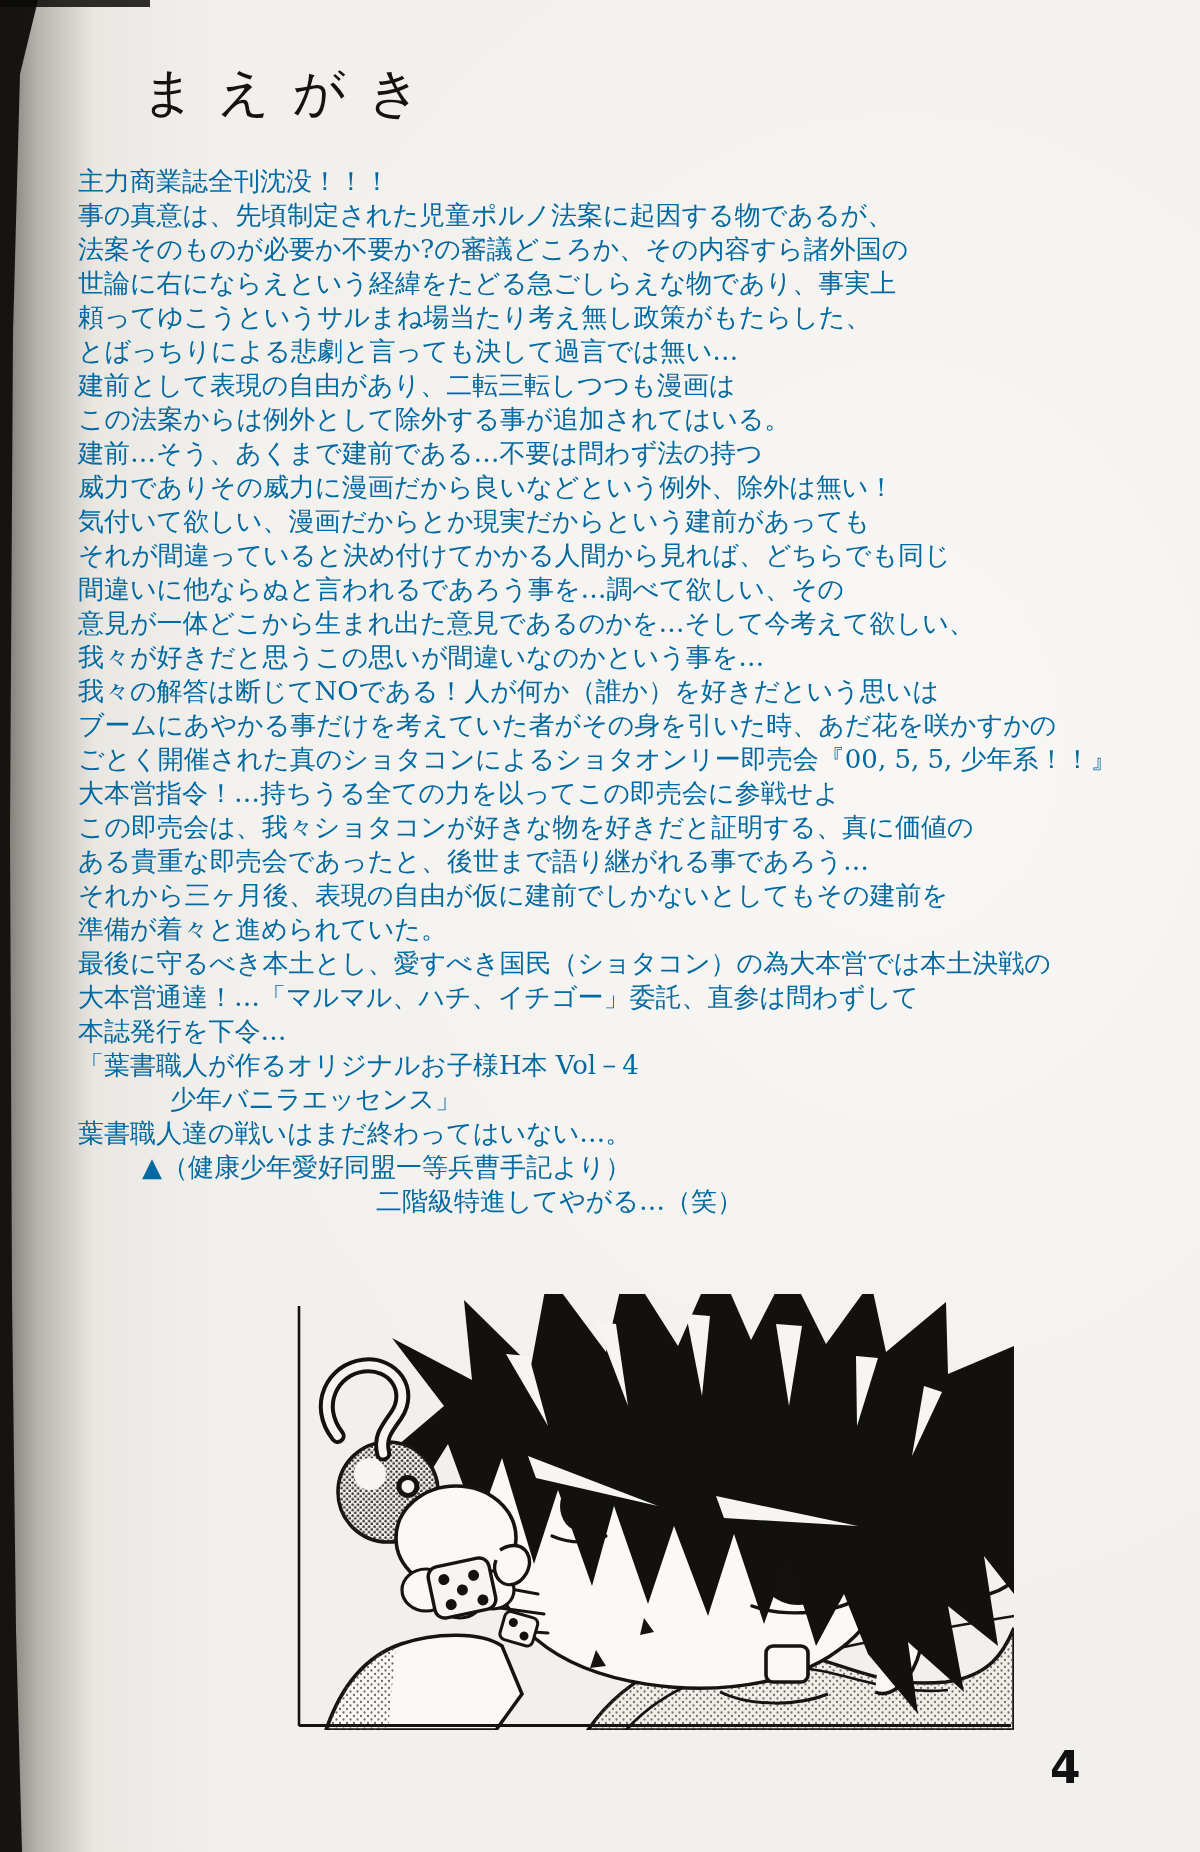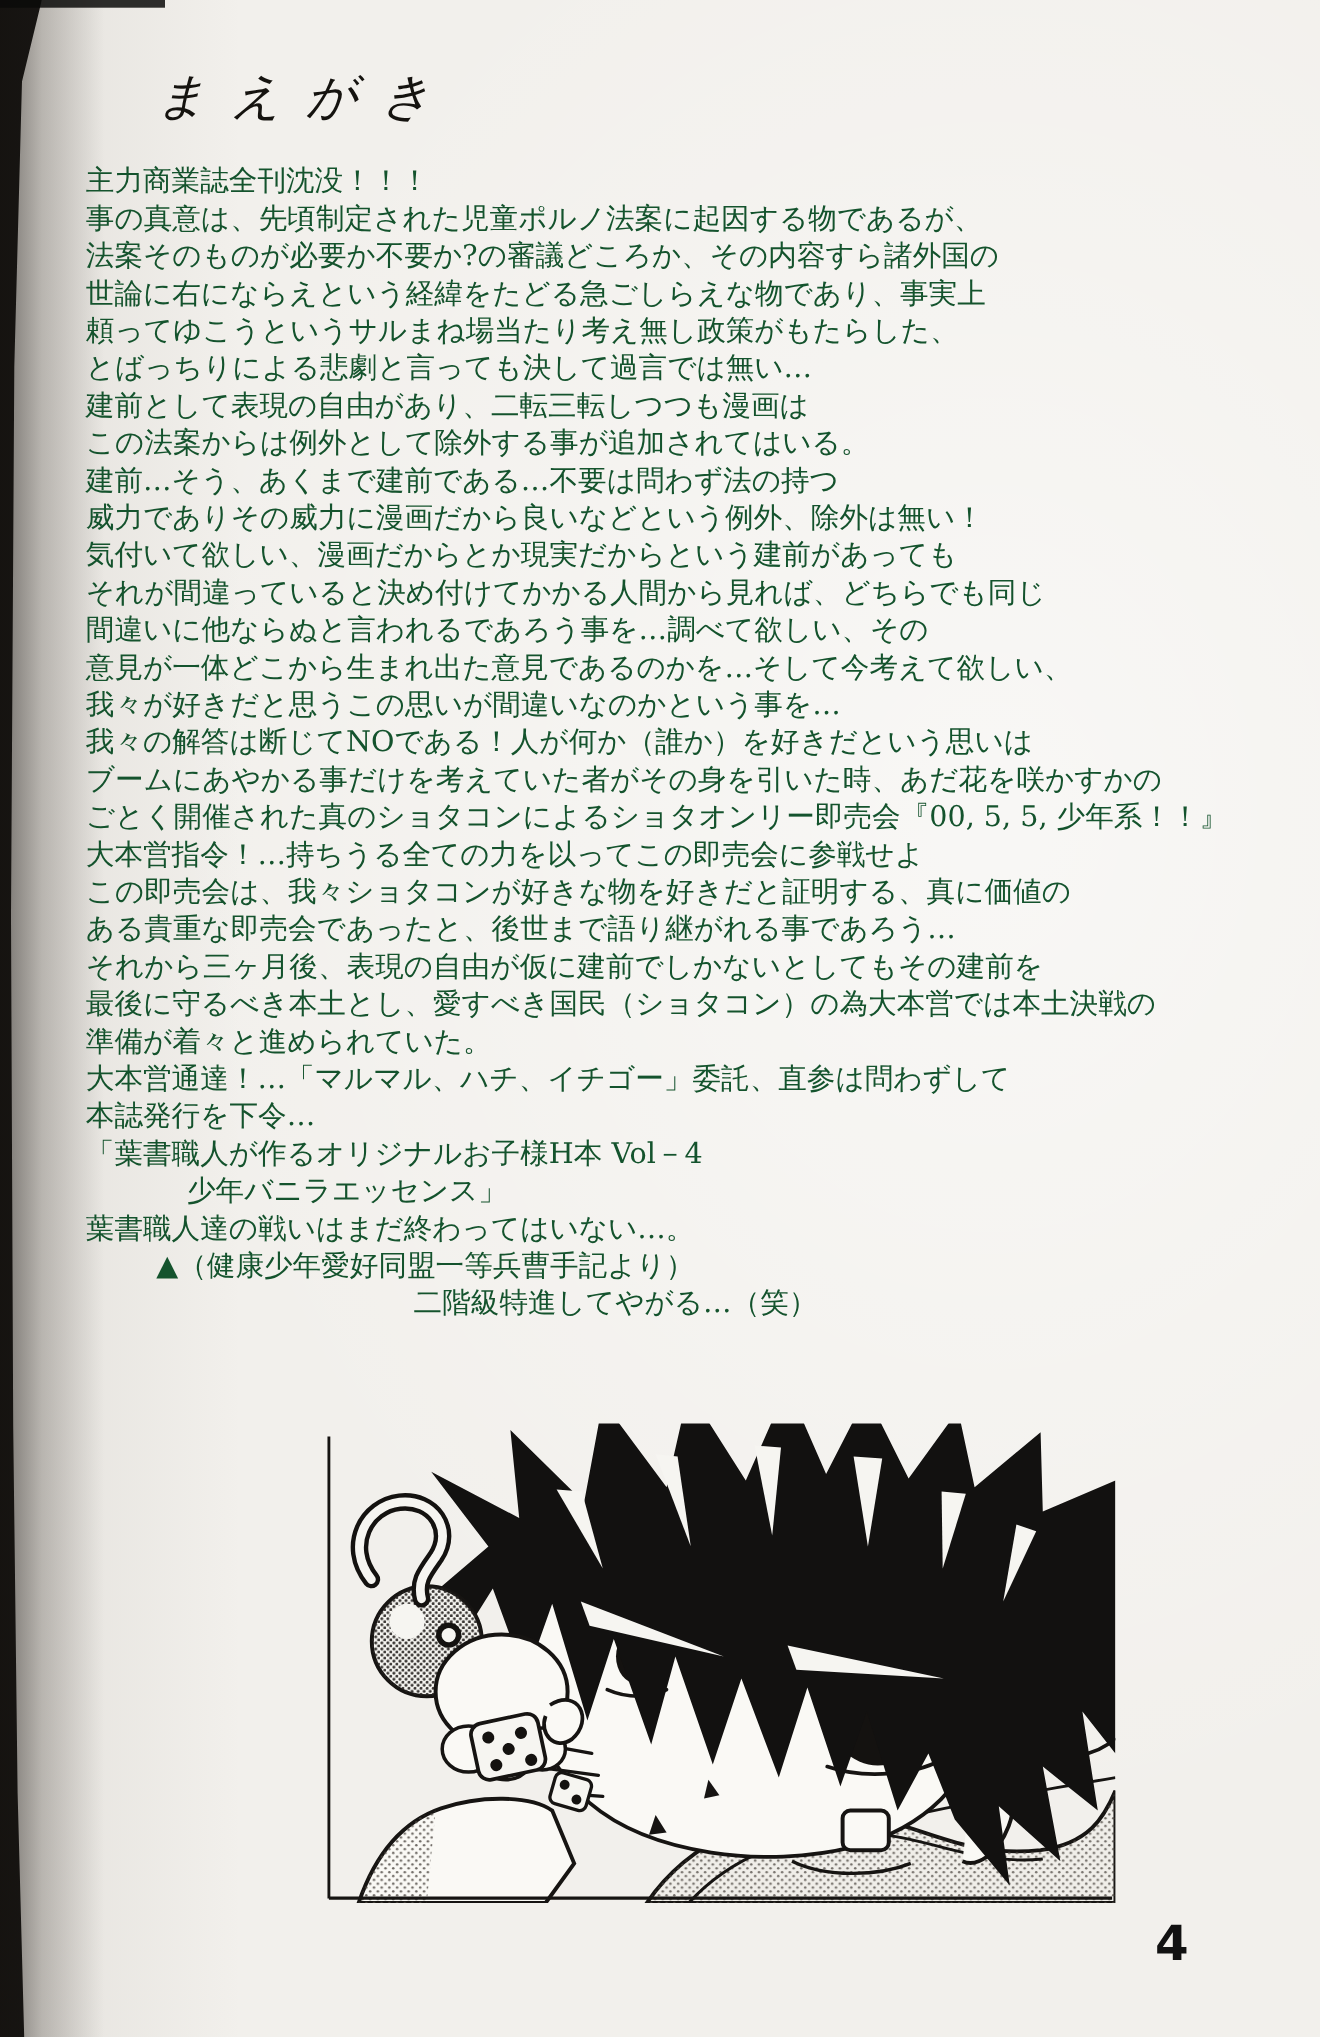--- a/index.html
+++ b/index.html
@@ -23,25 +23,25 @@
   .gutter-shadow{
     position:absolute;left:0;top:0;width:95px;height:1852px;pointer-events:none;
     background:linear-gradient(90deg, rgba(30,26,22,.55) 0px, rgba(60,54,48,.25) 38px, rgba(0,0,0,0) 95px);
   }
   .top-edge{
     position:absolute;left:0;top:0;width:150px;height:7px;background:#0b0a09;opacity:.85;
   }
 
   .page-title{
     position:absolute;left:142px;top:58px;
-    font-size:45px;font-style:italic;font-weight:500;color:#15130f;
+    font-size:52px;font-weight:500;color:#15130f;
     letter-spacing:22px;white-space:nowrap;
   }
   .body-text{
-    position:absolute;left:78px;top:148px;width:1075px;color:#14532d;
+    position:absolute;left:78px;top:164px;width:1075px;color:#0369a1;
   }
   .line{
     font-size:26px;line-height:34px;height:34px;white-space:nowrap;
     letter-spacing:0px;
   }
   .indent-a{padding-left:92px;}
   .indent-b{padding-left:64px;}
   .indent-c{padding-left:298px;}
 
   .panel{position:absolute;left:296px;top:1294px;width:718px;height:436px;}
@@ -78,22 +78,22 @@
   <div class="line">間違いに他ならぬと言われるであろう事を…調べて欲しい、その</div>
   <div class="line">意見が一体どこから生まれ出た意見であるのかを…そして今考えて欲しい、</div>
   <div class="line">我々が好きだと思うこの思いが間違いなのかという事を…</div>
   <div class="line">我々の解答は断じてNOである！人が何か（誰か）を好きだという思いは</div>
   <div class="line">ブームにあやかる事だけを考えていた者がその身を引いた時、あだ花を咲かすかの</div>
   <div class="line">ごとく開催された真のショタコンによるショタオンリー即売会『00, 5, 5, 少年系！！』</div>
   <div class="line">大本営指令！…持ちうる全ての力を以ってこの即売会に参戦せよ</div>
   <div class="line">この即売会は、我々ショタコンが好きな物を好きだと証明する、真に価値の</div>
   <div class="line">ある貴重な即売会であったと、後世まで語り継がれる事であろう…</div>
   <div class="line">それから三ヶ月後、表現の自由が仮に建前でしかないとしてもその建前を</div>
+  <div class="line">準備が着々と進められていた。</div>
   <div class="line">最後に守るべき本土とし、愛すべき国民（ショタコン）の為大本営では本土決戦の</div>
-  <div class="line">準備が着々と進められていた。</div>
   <div class="line">大本営通達！…「マルマル、ハチ、イチゴー」委託、直参は問わずして</div>
   <div class="line">本誌発行を下令…</div>
   <div class="line">「葉書職人が作るオリジナルお子様H本 Vol－4</div>
   <div class="line indent-a">少年バニラエッセンス」</div>
   <div class="line">葉書職人達の戦いはまだ終わってはいない…。</div>
   <div class="line indent-b">▲（健康少年愛好同盟一等兵曹手記より）</div>
   <div class="line indent-c">二階級特進してやがる…（笑）</div>
 </div>
 
 <svg class="panel" viewBox="0 0 718 436">

